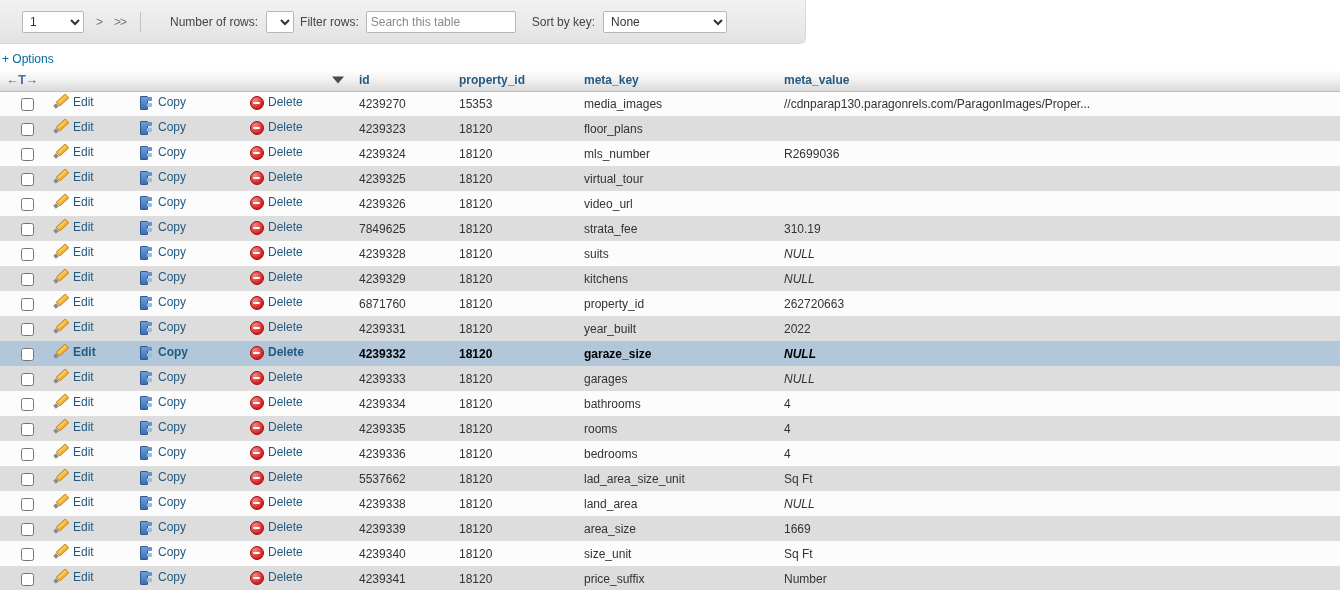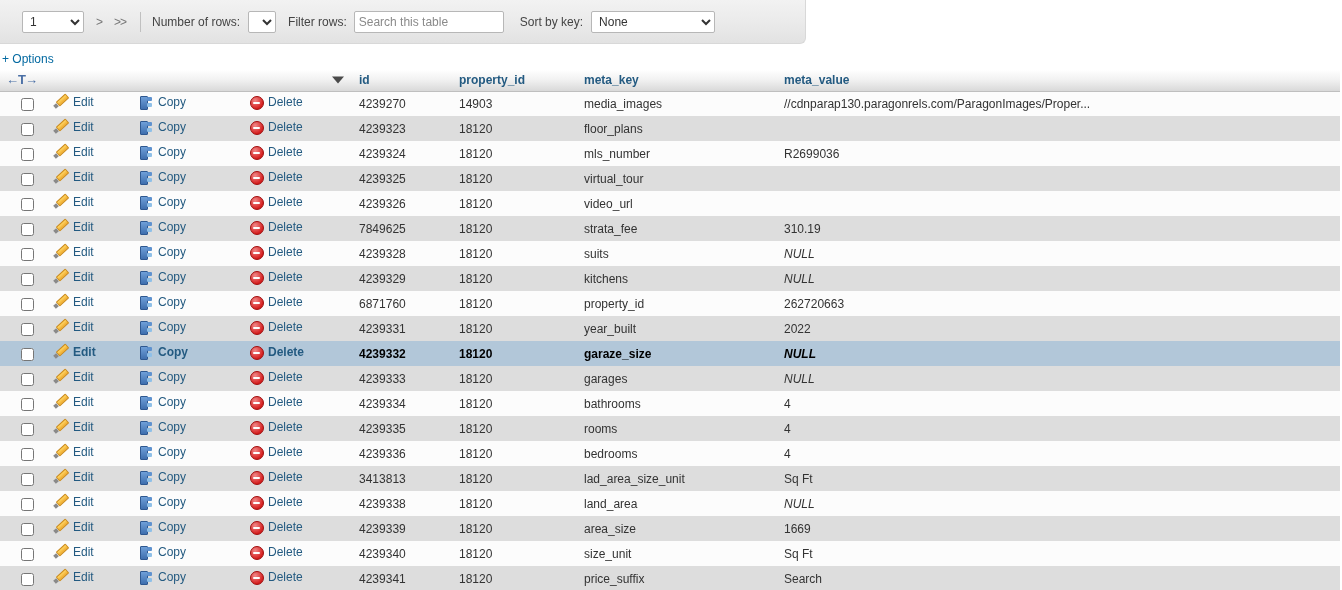--- a/index.html
+++ b/index.html
@@ -56,23 +56,24 @@
     display: inline-block;
     width: 1px;
     height: 20px;
     background: #c0c0c0;
     margin: 0 11px 0 14px;
   }
   .tb-label {
     color: #444;
     font-size: 12px;
     white-space: nowrap;
+    margin-left: 18px;
   }
   #rows-label { margin-right: 8px; }
-  #filter-label { margin-left: 12px; margin-right: 7px; }
+  #filter-label { margin-left: 6px; margin-right: 7px; }
   #sortkey-label { margin-left: 16px; margin-right: 8px; }
 
   #filter-input {
     width: 150px;
     height: 22px;
     border: 1px solid #b7b7b7;
     border-radius: 2px;
     background: #fff;
     font-family: "Liberation Sans", sans-serif;
     font-size: 12px;
@@ -300,21 +301,21 @@
             </span></td>
           <td class="cell-copy"><span class="act">
               <span class="ico ico-copy"></span>
               <span class="lbl">Copy</span>
             </span></td>
           <td class="cell-del"><span class="act">
               <span class="ico ico-del"></span>
               <span class="lbl">Delete</span>
             </span></td>
           <td>4239270</td>
-          <td>14903</td>
+          <td>15353</td>
           <td>media_images</td>
           <td>//cdnparap130.paragonrels.com/ParagonImages/Proper...</td>
         </tr>
         <tr class="even">
           <td class="cell-check"><input type="checkbox" class="rowcheck" style=""></td>
           <td class="cell-edit"><span class="act">
               <span class="ico ico-pencil"></span>
               <span class="lbl">Edit</span>
             </span></td>
           <td class="cell-copy"><span class="act">
@@ -584,21 +585,21 @@
               <span class="lbl">Edit</span>
             </span></td>
           <td class="cell-copy"><span class="act">
               <span class="ico ico-copy"></span>
               <span class="lbl">Copy</span>
             </span></td>
           <td class="cell-del"><span class="act">
               <span class="ico ico-del"></span>
               <span class="lbl">Delete</span>
             </span></td>
-          <td>3413813</td>
+          <td>5537662</td>
           <td>18120</td>
           <td>lad_area_size_unit</td>
           <td>Sq Ft</td>
         </tr>
         <tr class="odd">
           <td class="cell-check"><input type="checkbox" class="rowcheck" style=""></td>
           <td class="cell-edit"><span class="act">
               <span class="ico ico-pencil"></span>
               <span class="lbl">Edit</span>
             </span></td>
@@ -663,17 +664,17 @@
               <span class="ico ico-copy"></span>
               <span class="lbl">Copy</span>
             </span></td>
           <td class="cell-del"><span class="act">
               <span class="ico ico-del"></span>
               <span class="lbl">Delete</span>
             </span></td>
           <td>4239341</td>
           <td>18120</td>
           <td>price_suffix</td>
-          <td>Search</td>
+          <td>Number</td>
         </tr>
       </tbody>
   </table>
 </div>
 
 </body></html>

